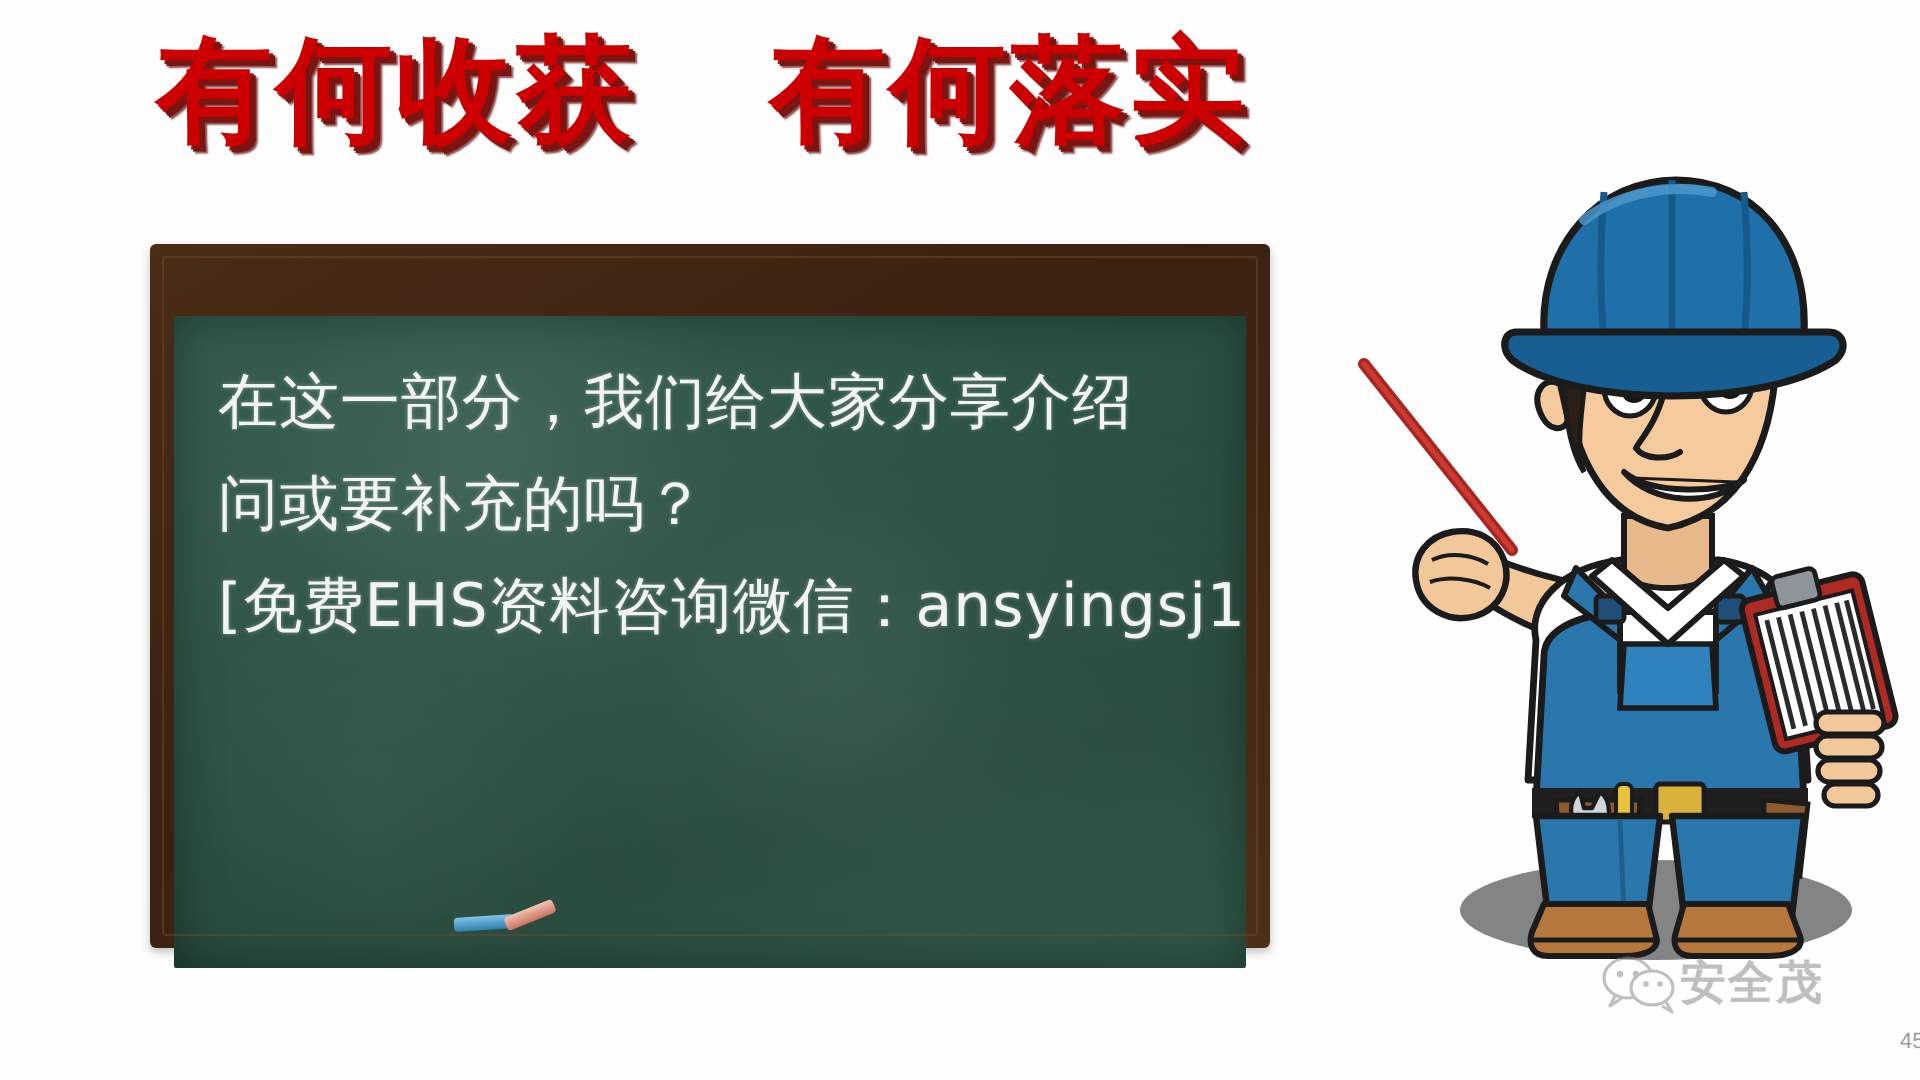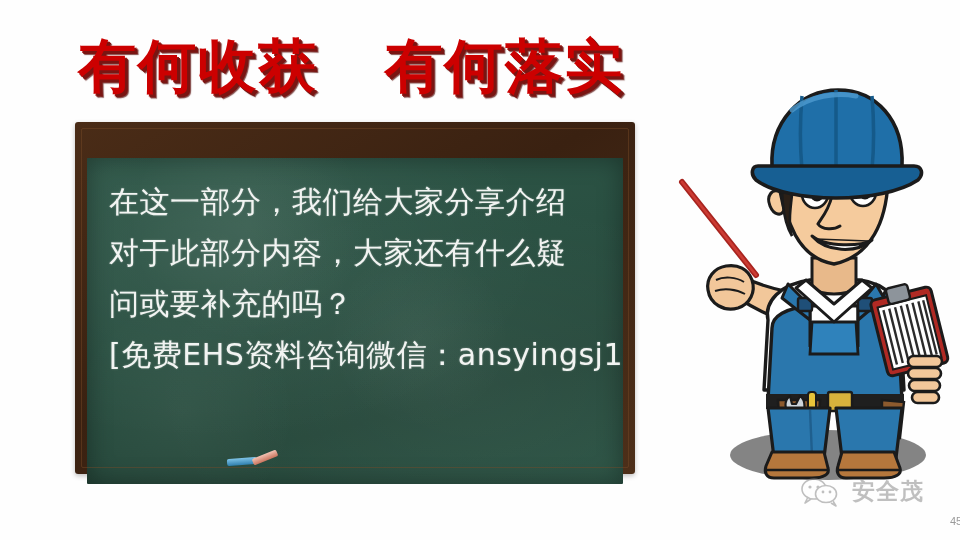--- a/index.html
+++ b/index.html
@@ -7,21 +7,21 @@
   body {
     font-family:"Liberation Sans","DejaVu Sans",sans-serif;
     background:#ffffff;
     position:relative;
   }
   .slide { position:absolute; inset:0; background:#fefefe; }
 
   
   .title {
     position:absolute;
-    left:78px; top:32px;
+    left:78px; top:11px;
     font-size:58px;
     font-weight:bold;
     color:#cc0000;
     letter-spacing:2px;
     white-space:pre;
     line-height:1.2;
     text-shadow:
        3px 3px 0 #7a1512,
        4px 4px 1px rgba(90,15,12,.75),
        2px 2px 0 #a11a16;
@@ -99,21 +99,21 @@
   }
 
   
   .worker { position:absolute; left:660px; top:70px; width:300px; height:420px; }
   .worker svg{ width:100%; height:100%; display:block; }
 
   
   .watermark {
     position:absolute;
     left:800px; top:476px;
-    display:flex; align-items:center; gap:12px;
+    display:flex; align-items:center; gap:0;
     opacity:.55;
   }
   .wm-text{
     font-size:23px; color:#8d8d8d; font-weight:bold;
     font-family:"DejaVu Sans","Liberation Sans",sans-serif;
     letter-spacing:1px;
   }
   .page-num{
     position:absolute; left:906px; top:515px;
     font-size:11px; color:#9a9a9a;
@@ -126,21 +126,20 @@
 
 <div class="slide">
 
   <div class="title">有何收获   有何落实</div>
 
   <div class="board-frame">
     <div class="board-surface">
       <div class="chalk-dust"></div>
       <div class="board-text">
         <div>在这一部分，我们给大家分享介绍</div>
-        <div>对于此部分内容，大家还有什么疑</div>
         <div>问或要补充的吗？</div>
         <div>[免费EHS资料咨询微信：ansyingsj1]</div>
       </div>
       <div class="chalk chalk-blue"></div>
       <div class="chalk chalk-pink"></div>
     </div>
   </div>
 
   <div class="worker">
     <svg viewBox="0 0 300 420" xmlns="http://www.w3.org/2000/svg">

